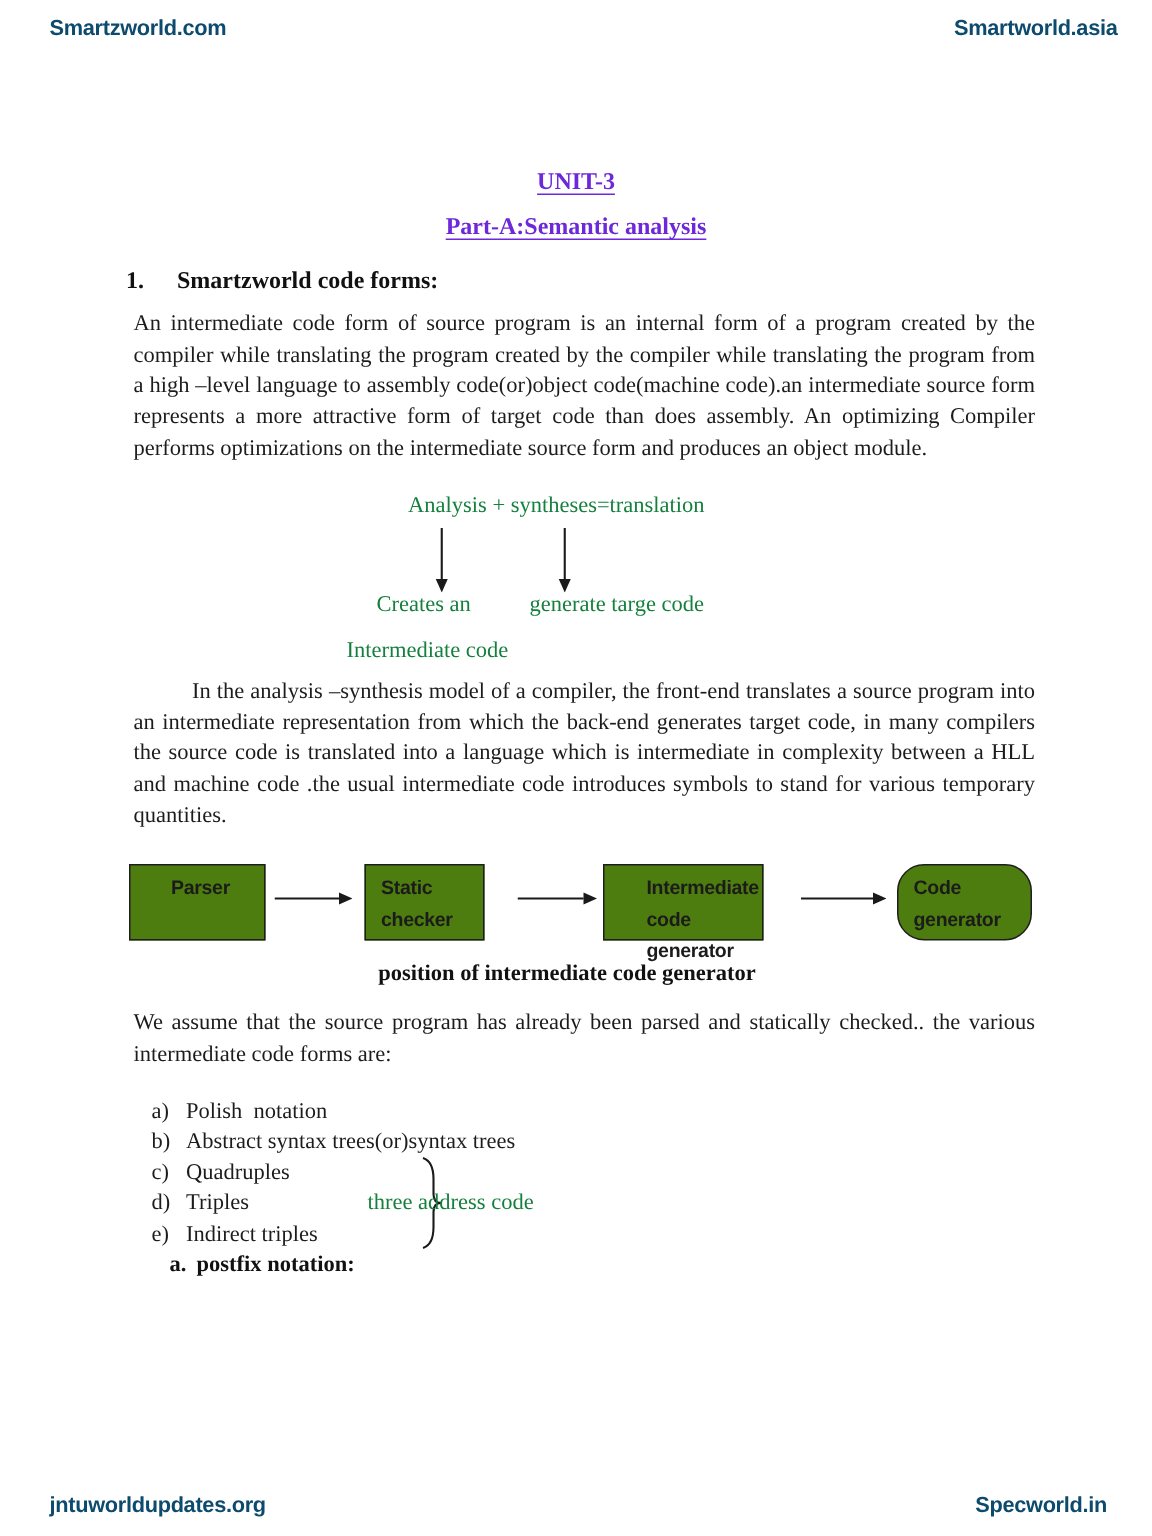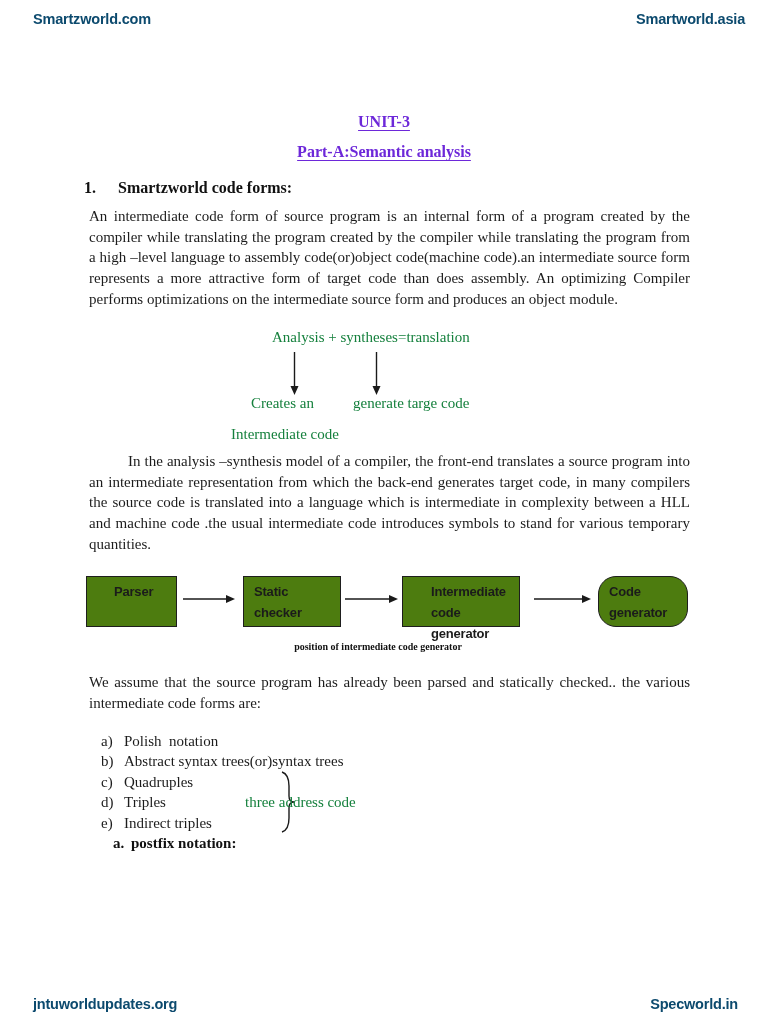--- a/index.html
+++ b/index.html
@@ -38,21 +38,21 @@
   
   .fbox{
     box-sizing:border-box;height:51px;
     border:1.6px solid #1e1e1e;background:#4d7c0f;
     font-family:"Liberation Sans","DejaVu Sans",sans-serif;
     font-weight:700;font-size:13px;line-height:21px;
     color:#1b1b1b;padding:4px 8px 0 10px;
     letter-spacing:-0.2px;
   }
   .caption{
-    font-weight:700;font-size:10px;color:#111;
+    font-weight:700;font-size:15px;color:#111;
     white-space:nowrap;transform:translateX(-50%);
   }
   
   .list{font-size:15px;color:#1c1c1c;}
   .li{height:20.45px;line-height:20.45px;white-space:nowrap;}
   .li .m{display:inline-block;margin-left:12px;width:23px;}
   .li .t{white-space:pre-wrap;}
   .subli{height:20.45px;line-height:20.45px;font-weight:700;color:#111;white-space:nowrap;}
   .subli .m{display:inline-block;margin-left:24px;width:18px;}
   svg{display:block;}
@@ -89,29 +89,29 @@
   <div class="abs para indent" style="left:89px;top:451px;">In the analysis –synthesis model of a compiler, the front-end translates a source program into an intermediate representation from which the back-end generates target code, in many compilers the source code is translated into a language which is intermediate in complexity between a HLL and machine code .the usual intermediate code introduces symbols to stand for various temporary quantities.</div>
 
   <div class="abs fbox" style="left:86px;top:576px;width:91px;padding-left:27px;">
     <div>Parser</div>
     <div></div>
   </div>
   <svg class="abs" style="left:183px;top:594px;" width="52" height="10" viewBox="0 0 52 10">
     <line x1="0" y1="5" x2="43" y2="5" stroke="#1a1a1a" stroke-width="1.4"></line>
     <polygon points="43,1 43,9 52,5" fill="#1a1a1a"></polygon>
   </svg>
-  <div class="abs fbox" style="left:243px;top:576px;width:98px;">
+  <div class="abs fbox" style="left:243px;top:576px;width:80px;">
     <div>Static</div>
     <div>checker</div>
   </div>
   <svg class="abs" style="left:345px;top:594px;" width="53" height="10" viewBox="0 0 53 10">
     <line x1="0" y1="5" x2="44" y2="5" stroke="#1a1a1a" stroke-width="1.4"></line>
     <polygon points="44,1 44,9 53,5" fill="#1a1a1a"></polygon>
   </svg>
-  <div class="abs fbox" style="left:402px;top:576px;width:118px;padding-left:28px;">
+  <div class="abs fbox" style="left:402px;top:576px;width:107px;padding-left:28px;">
     <div>Intermediate</div>
     <div>code generator</div>
   </div>
   <svg class="abs" style="left:534px;top:594px;" width="57" height="10" viewBox="0 0 57 10">
     <line x1="0" y1="5" x2="48" y2="5" stroke="#1a1a1a" stroke-width="1.4"></line>
     <polygon points="48,1 48,9 57,5" fill="#1a1a1a"></polygon>
   </svg>
   <div class="abs fbox" style="left:598px;top:576px;width:90px;border-radius:18px;">
     <div>Code</div>
     <div>generator</div>

